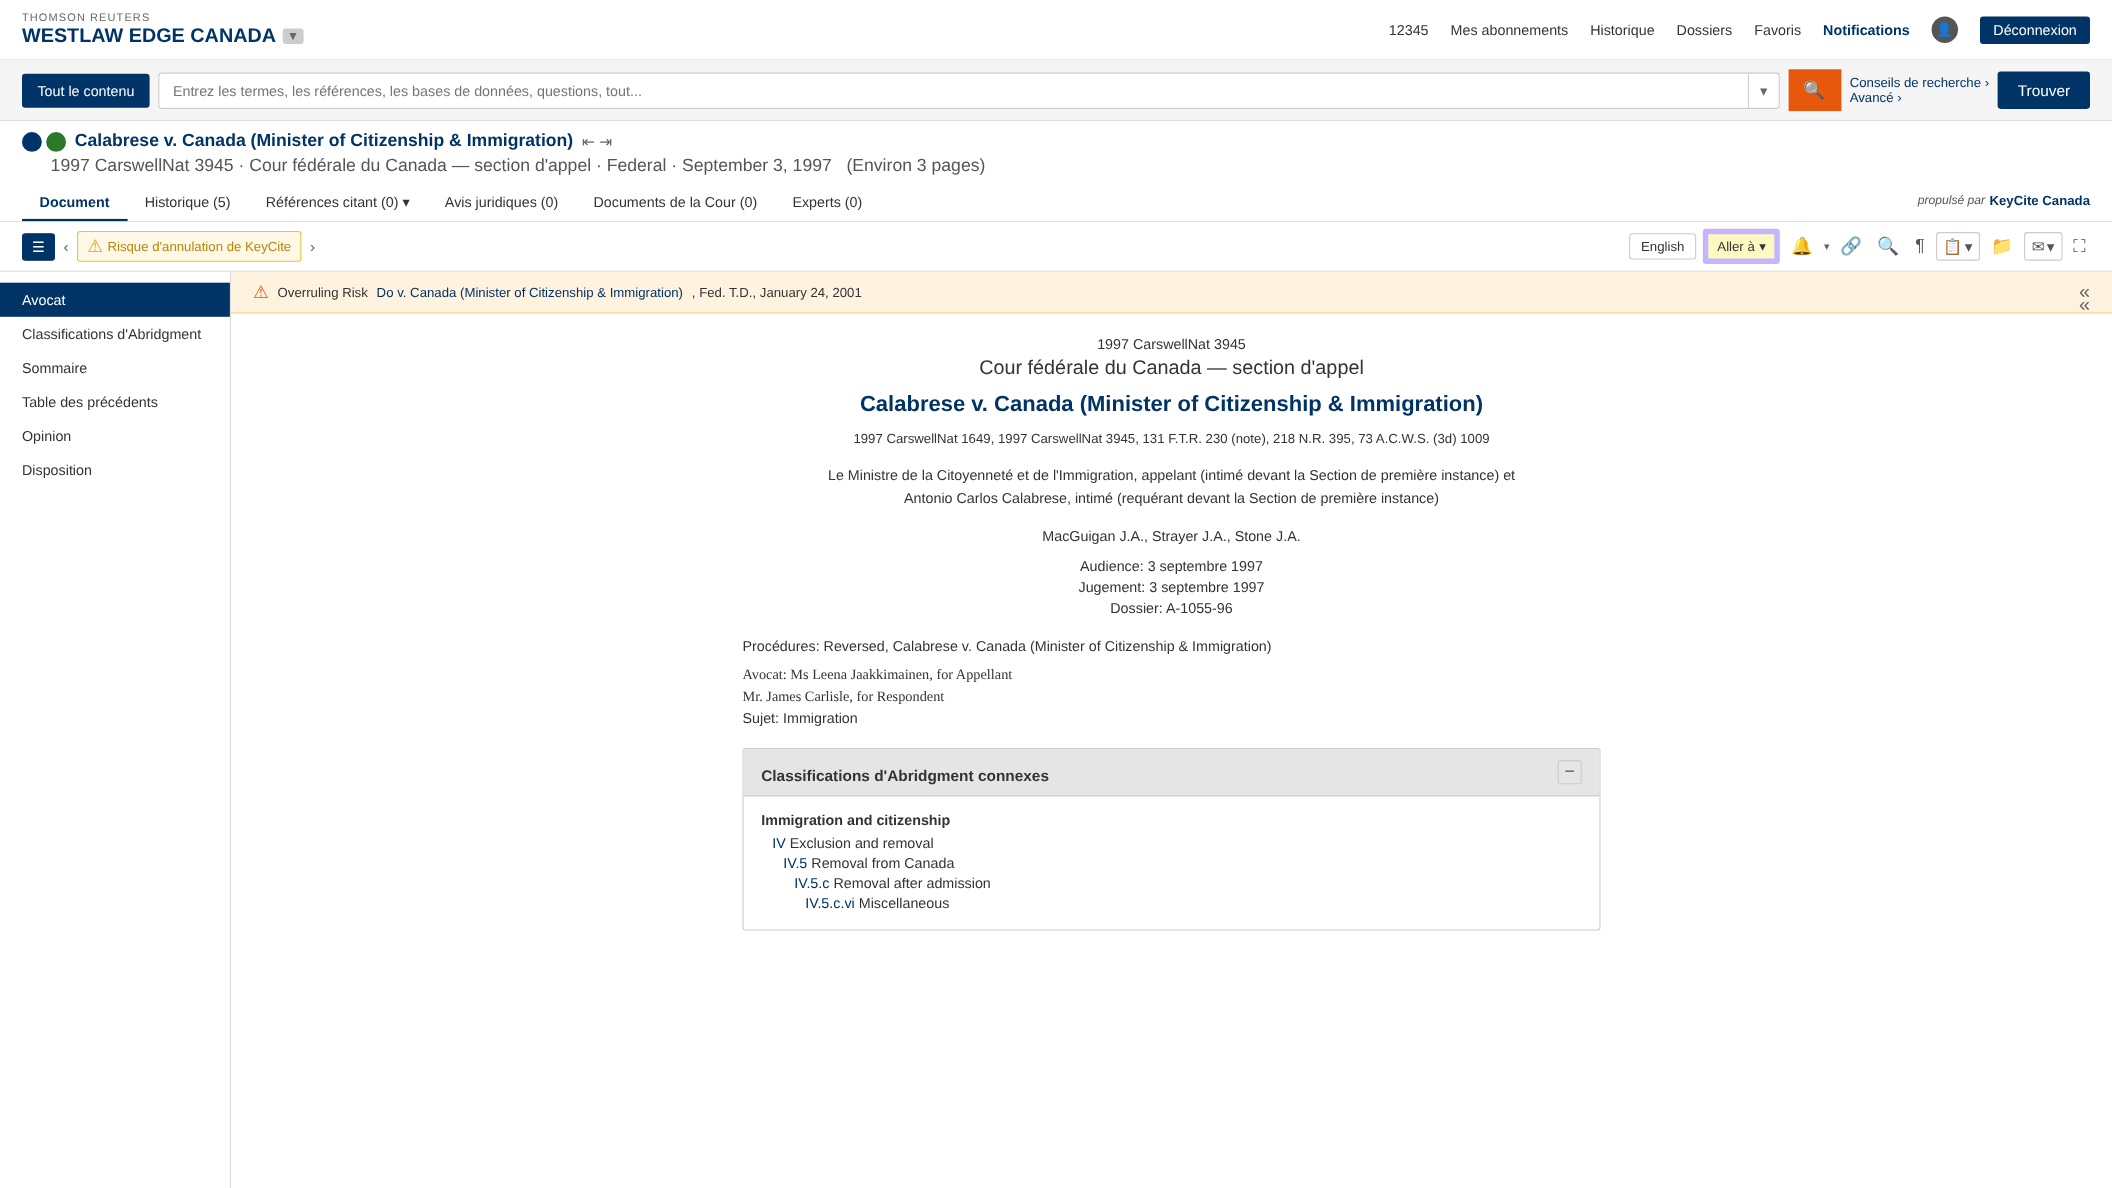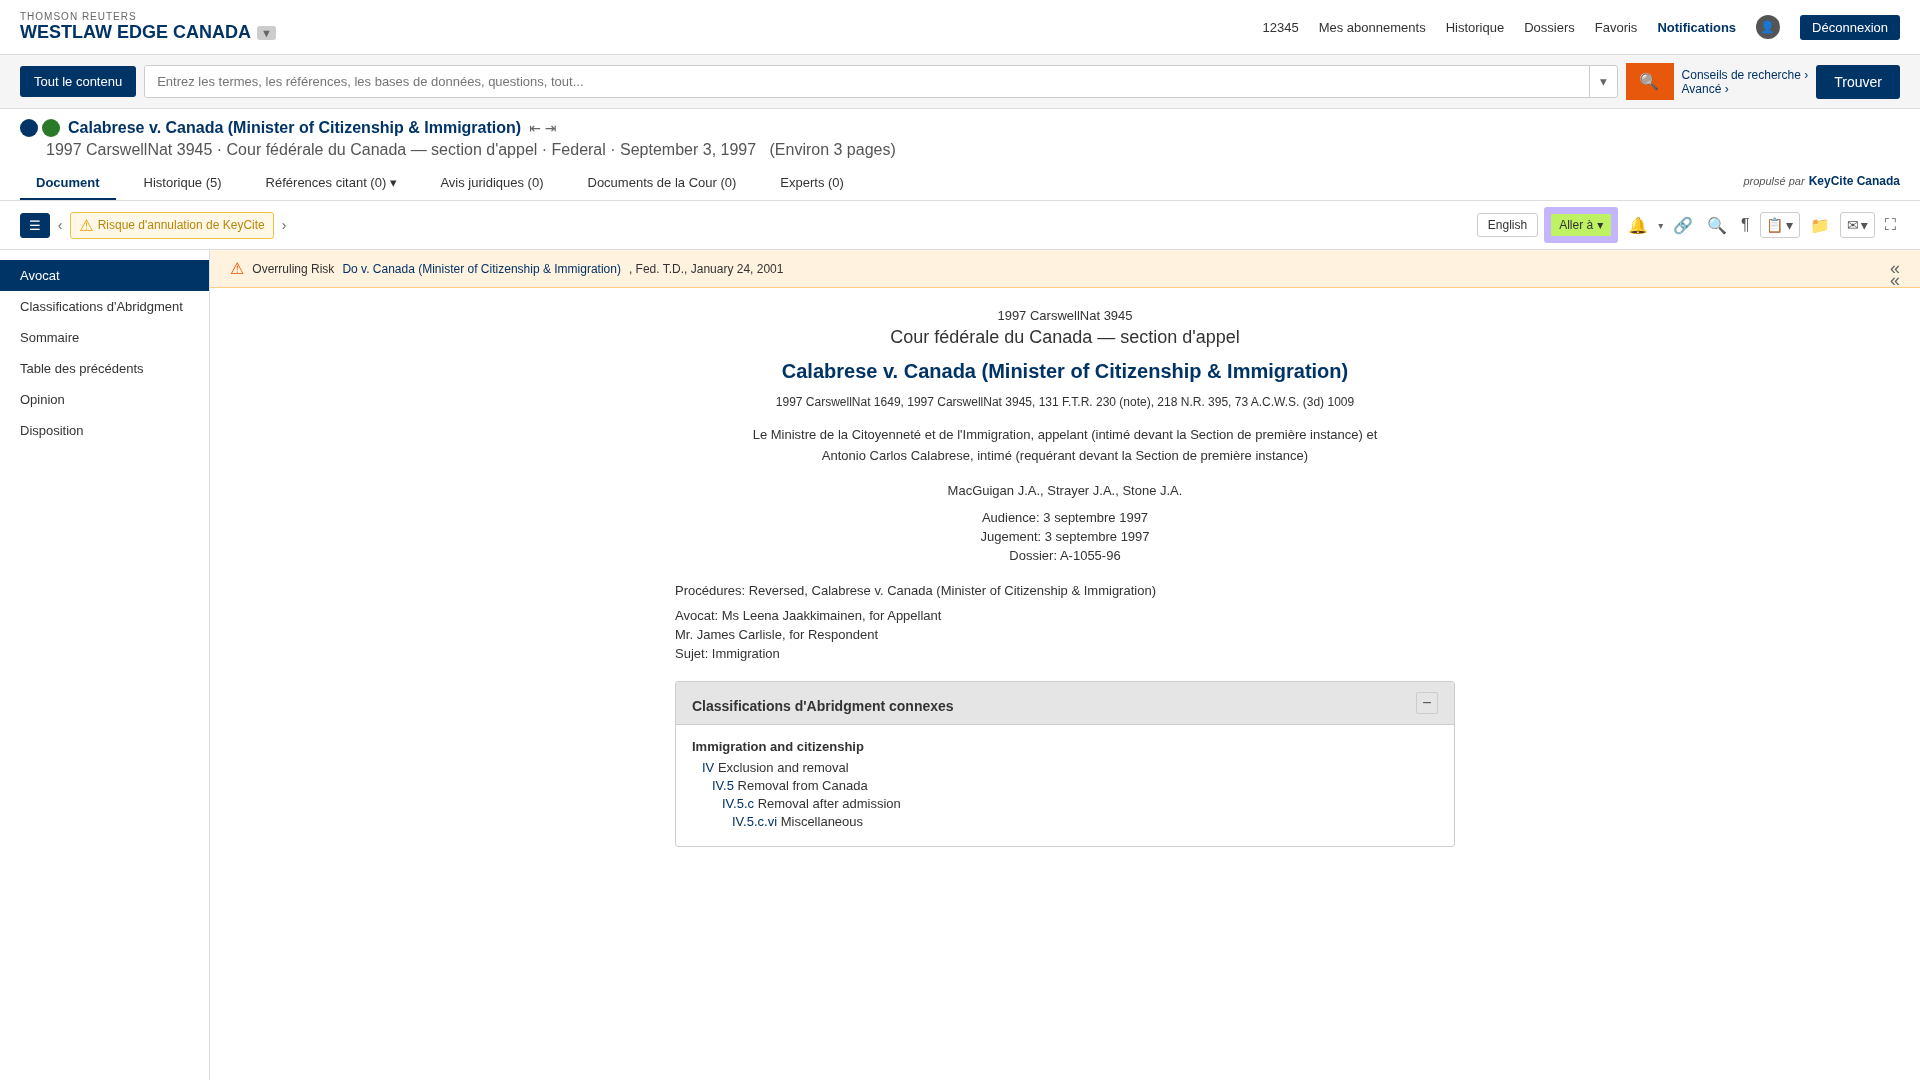--- a/index.html
+++ b/index.html
@@ -190,21 +190,21 @@
       color: #666; font-size: 14px;
     }
     .doc-meta {
       font-size: 16px;
       color: #555;
       margin-bottom: 8px;
       padding-left: 26px;
     }
     .doc-tabs {
       display: flex;
-      gap: 12px;
+      gap: 0;
       border-bottom: none;
     }
     .doc-tab {
       padding: 8px 16px;
       font-size: 13px;
       cursor: pointer;
       color: #333;
       border-bottom: 2px solid transparent;
       white-space: nowrap;
     }
@@ -277,23 +277,23 @@
       background: none;
       border: 1px solid #ccc;
       border-radius: 3px;
       padding: 4px 10px;
       cursor: pointer;
       font-size: 12px;
       color: #333;
     }
     .aller-a {
       display: flex; align-items: center; gap: 4px;
-      border: 7px solid #c4b5fd; border-radius: 3px;
+      border: 5px solid #c4b5fd; border-radius: 3px;
       padding: 4px 8px; cursor: pointer; font-size: 12px;
-      background: #bef264;
+      background: #fef9c3;
     }
     .toolbar-icon-btn {
       background: none; border: none; cursor: pointer;
       padding: 4px; color: #555; font-size: 16px;
     }
     .dropdown-icon-btn {
       display: flex; align-items: center; gap: 2px;
       background: none; border: none; cursor: pointer;
       padding: 4px 6px; color: #555; font-size: 14px;
       border: 1px solid #ccc; border-radius: 3px;
@@ -417,20 +417,21 @@
     }
     .doc-procedures {
       font-size: 13px;
       color: #333;
       margin-bottom: 10px;
     }
     .doc-avocat {
       font-size: 13px;
       color: #333;
       margin-bottom: 4px;
+      font-family: Liberation Serif, serif;
     }
     .doc-sujet {
       font-size: 13px;
       color: #333;
       margin-bottom: 20px;
     }
 
     
     .classifications-box {
       border: 1px solid #ccc;

